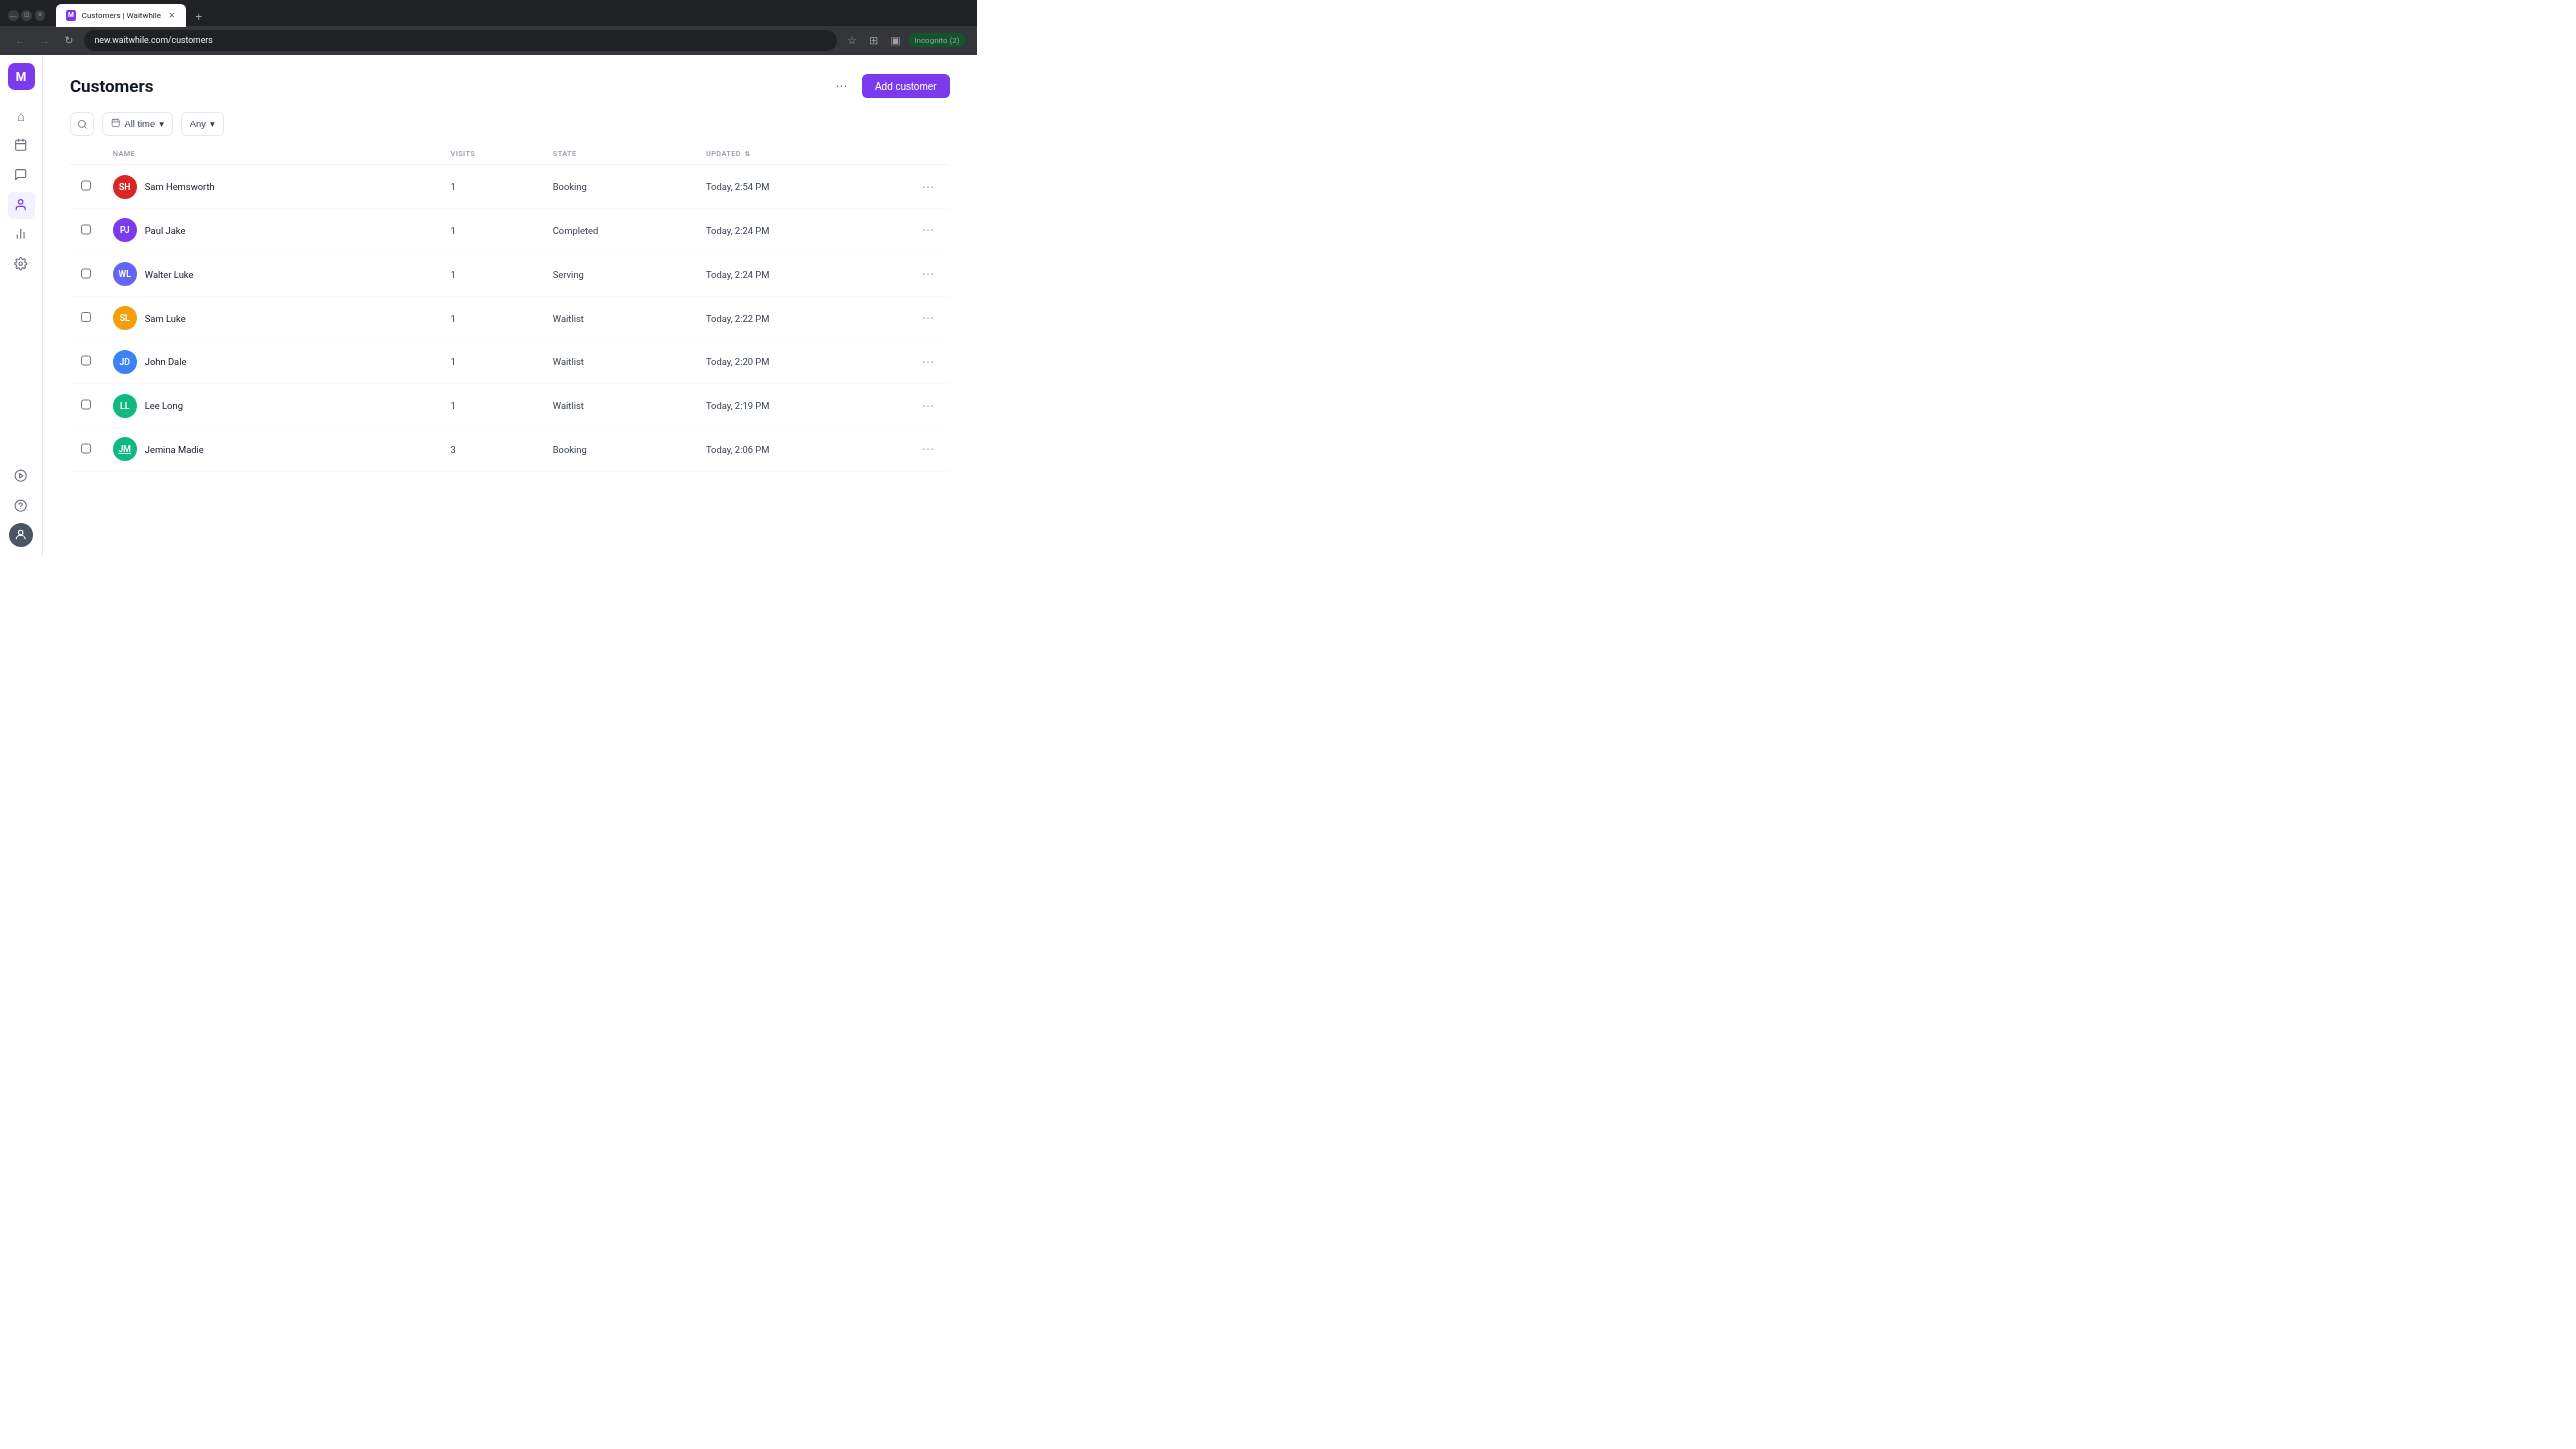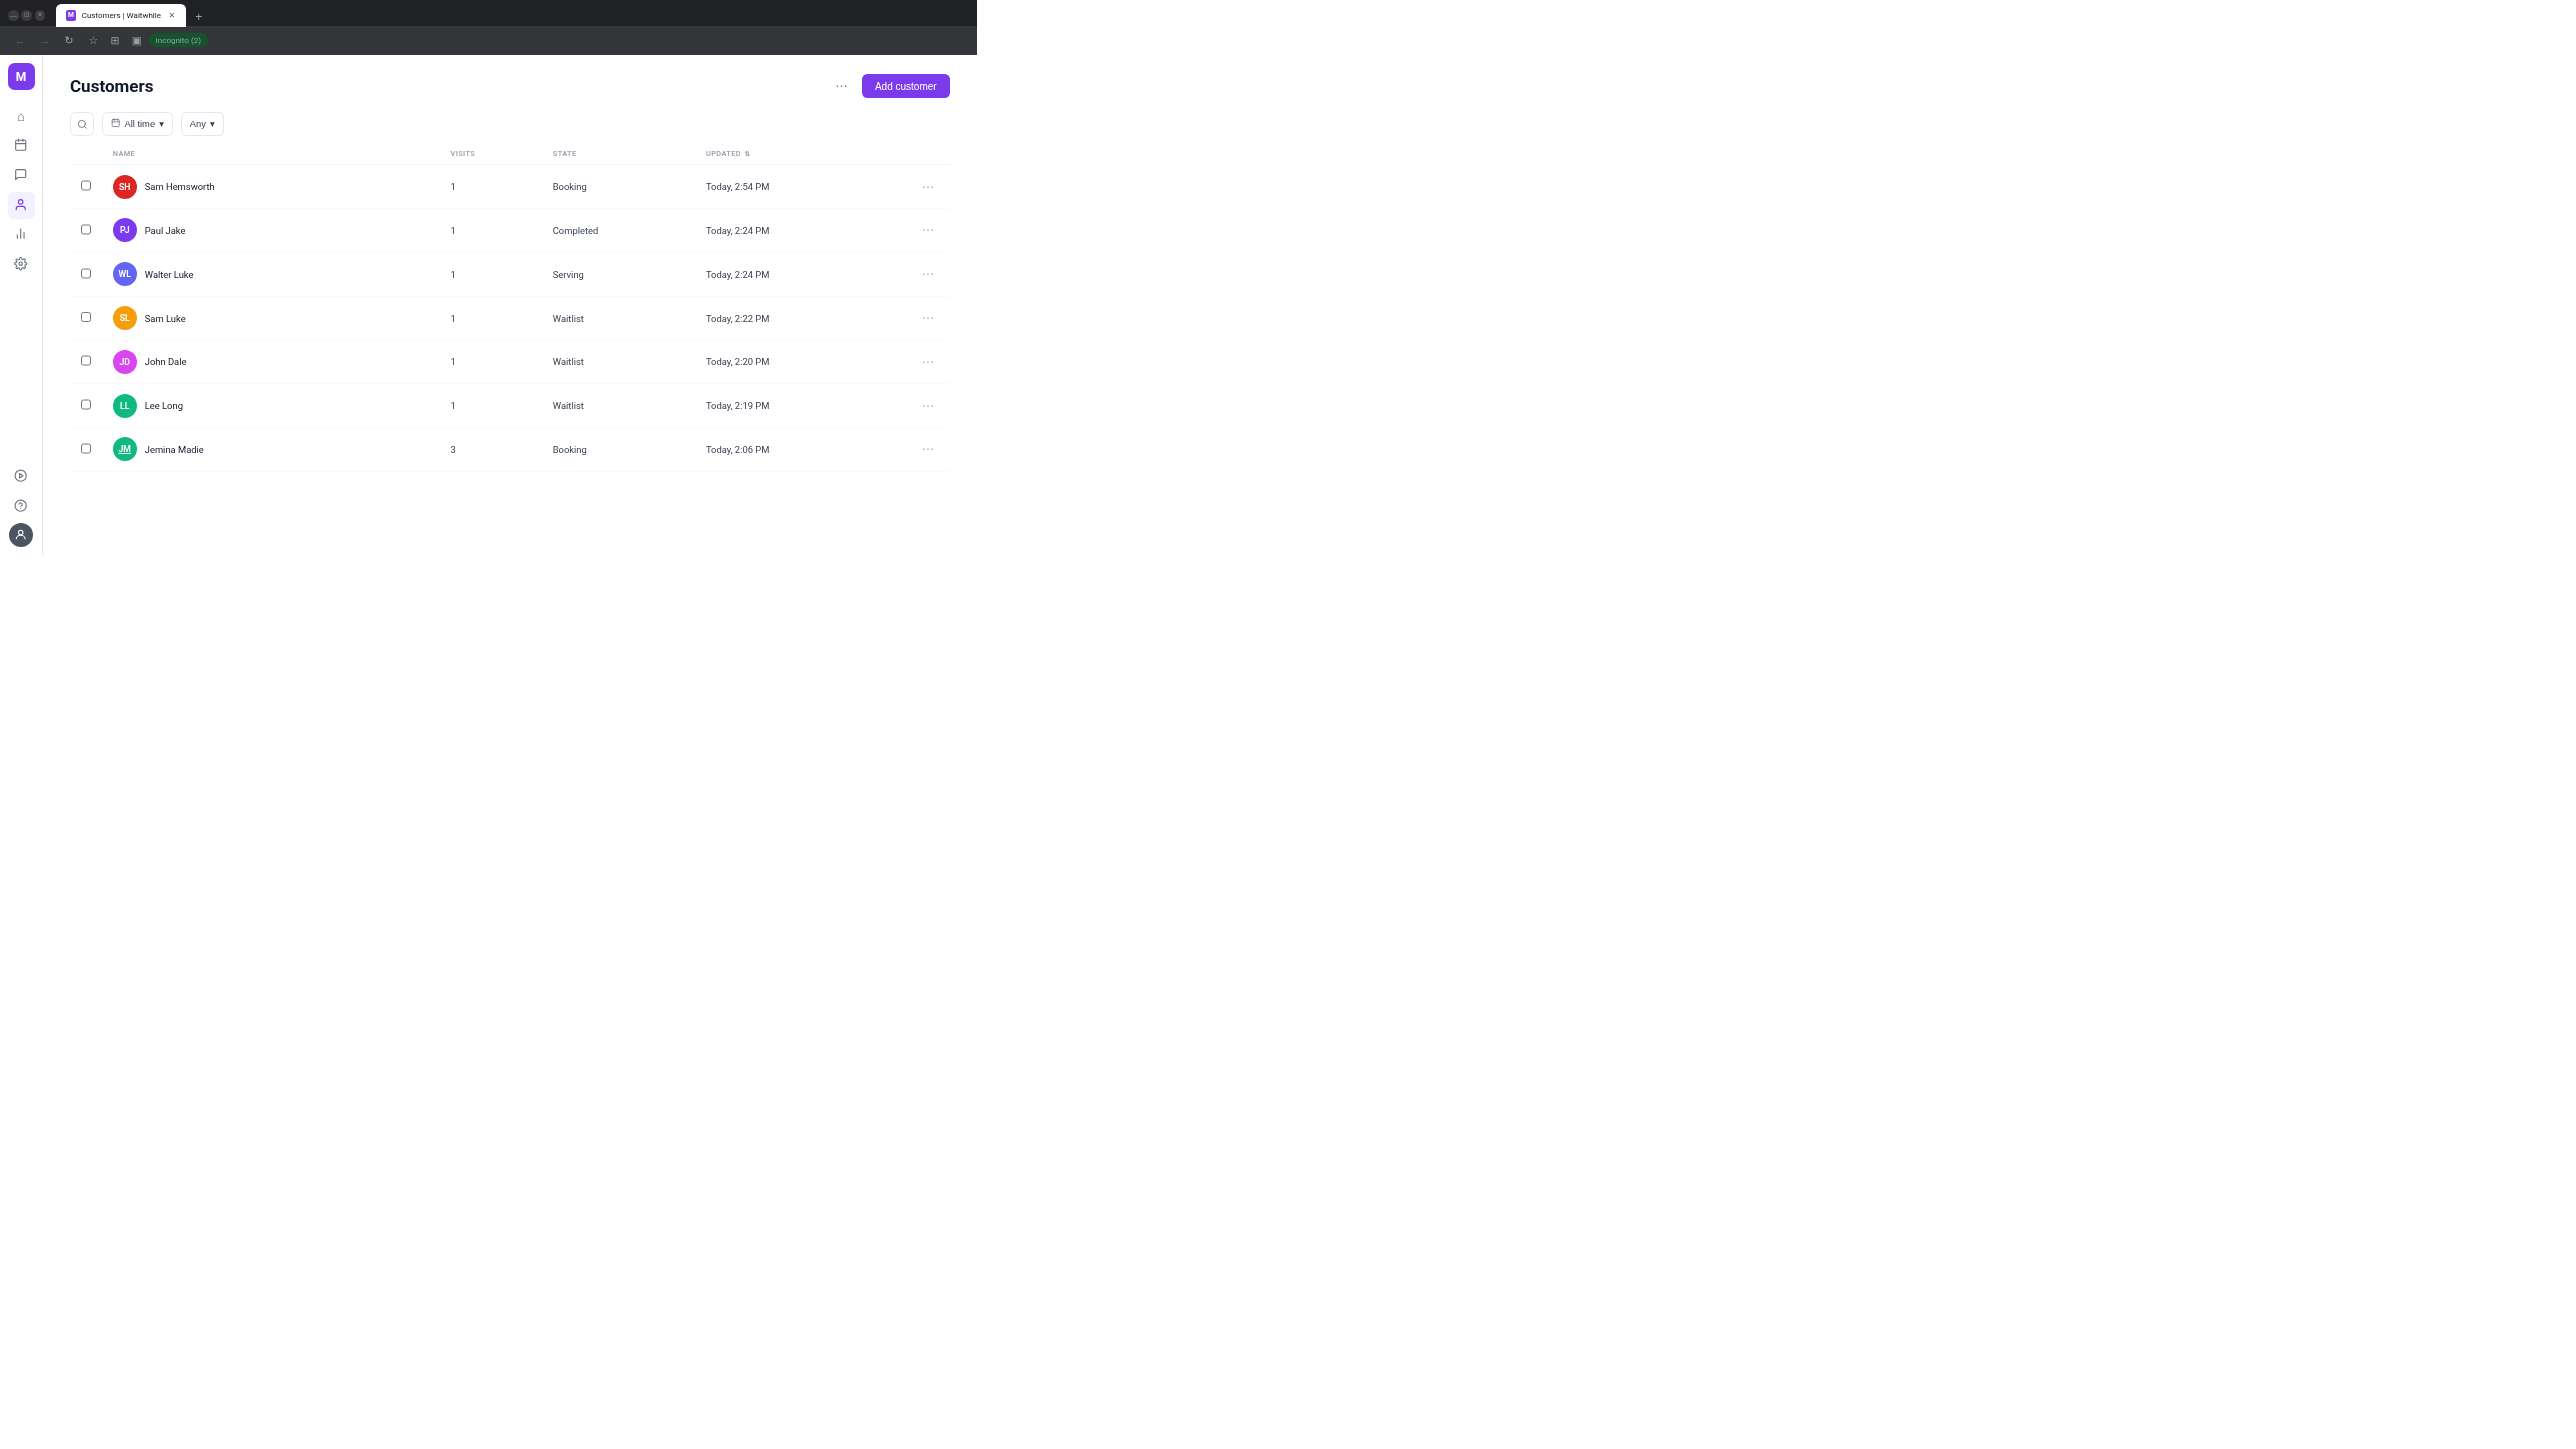--- a/index.html
+++ b/index.html
@@ -378,20 +378,23 @@
         <span class="tab-title">Customers | Waitwhile</span>
         <button class="tab-close">✕</button>
       </div>
       <button class="new-tab-btn">+</button>
     </div>
   </div>
   <div class="address-bar-row">
     <button class="nav-btn disabled">←</button>
     <button class="nav-btn disabled">→</button>
     <button class="nav-btn">↻</button>
+    <div class="address-bar">
+      <span class="address-text">new.waitwhile.com/customers</span>
+    </div>
     <div class="toolbar-icons">
       <button class="toolbar-icon-btn">☆</button>
       <button class="toolbar-icon-btn">⊞</button>
       <button class="toolbar-icon-btn">▣</button>
       <div class="incognito-badge">Incognito (2)</div>
     </div>
   </div>
 </div>
 
 <div class="app-container">
@@ -595,21 +598,21 @@
     <td style="text-align:right;">
       <button class="row-actions-btn">⋯</button>
     </td>
   </tr>
           <tr class="table-row">
     <td style="padding:9.4px 10.7px; text-align:center;">
       <input type="checkbox" class="row-checkbox" style="width: 10.7px; height: 10.7px;">
     </td>
     <td>
       <div class="customer-cell">
-        <div class="avatar" style="background:#d946ef;">JD</div>
+        <div class="avatar" style="background:#3b82f6;">JD</div>
         <span class="customer-name">John Dale</span>
       </div>
     </td>
     <td class="visits-text">1</td>
     <td class="state-text">Waitlist</td>
     <td class="updated-text">Today, 2:20 PM</td>
     <td style="text-align:right;">
       <button class="row-actions-btn">⋯</button>
     </td>
   </tr>

